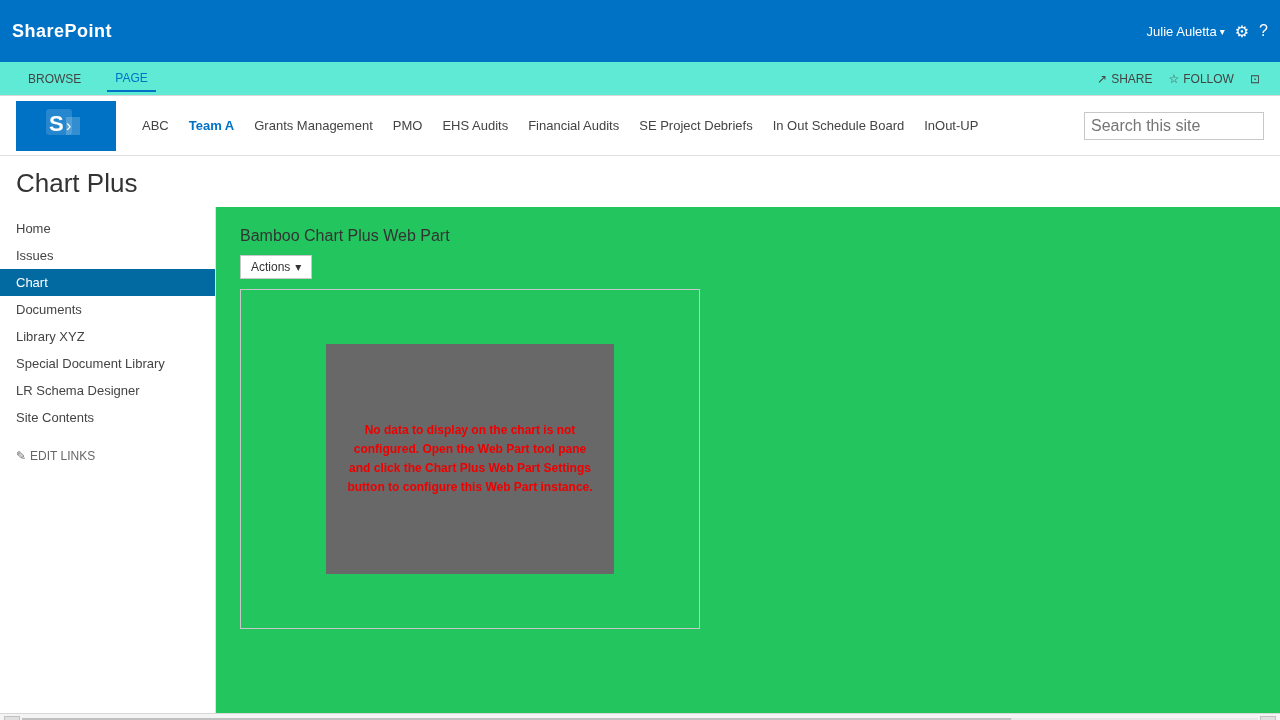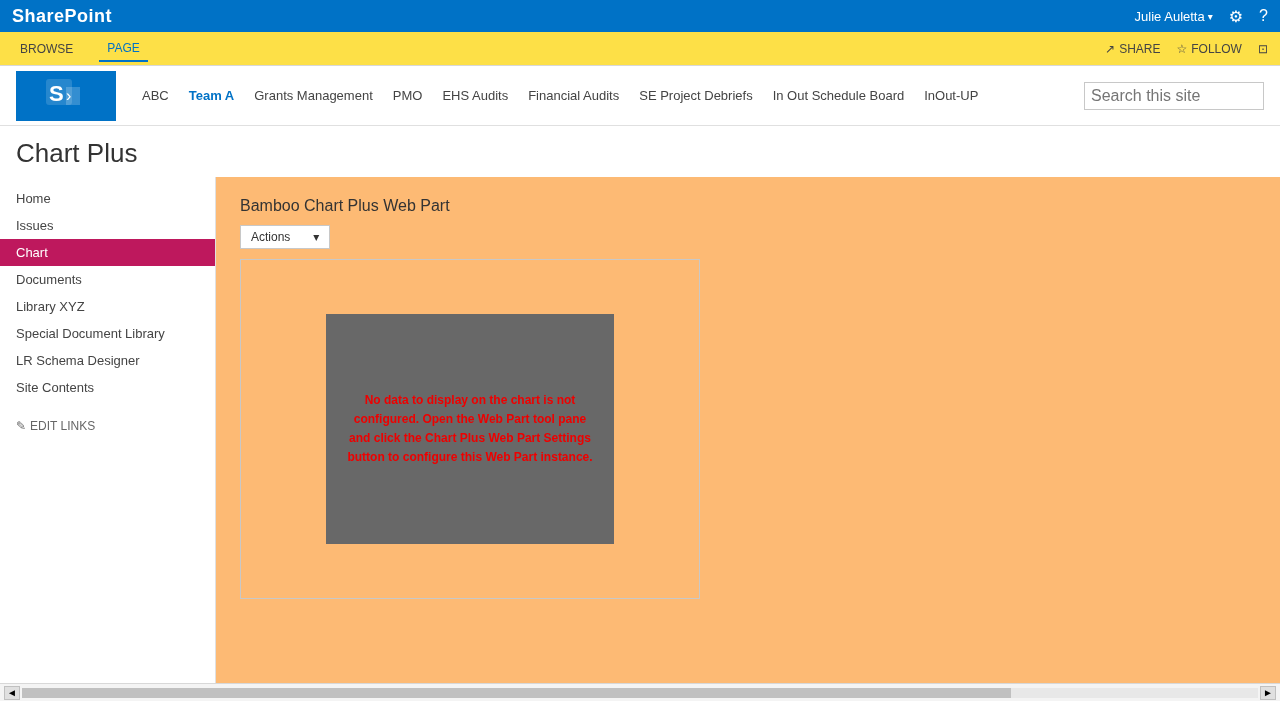--- a/index.html
+++ b/index.html
@@ -1,54 +1,54 @@
 <!DOCTYPE html>
 <html><head>
   <meta charset="utf-8">
   <style>
     * { margin: 0; padding: 0; box-sizing: border-box; }
     body { font-family: 'Segoe UI', Arial, sans-serif; font-size: 13px; background: #fff; overflow: hidden; width: 1280px; height: 720px; }
 
     
     #top-bar {
       background: #0072c6;
-      height: 32px;
+      height: 62px;
       display: flex;
       align-items: center;
       justify-content: space-between;
       padding: 0 12px;
     }
     #sharepoint-logo {
       color: #fff;
       font-size: 18px;
       font-weight: 600;
       letter-spacing: 0.5px;
     }
     #top-right {
       display: flex;
       align-items: center;
-      gap: 16px;
+      gap: 10px;
       color: #fff;
       font-size: 13px;
       justify-content: flex-end;
     }
     .top-icon {
       color: #fff;
       font-size: 16px;
       cursor: pointer;
     }
 
     
     #ribbon-bar {
-      background: #fde047;
+      background: #5eead4;
       border-bottom: 1px solid #d8d8d8;
       height: 34px;
       display: flex;
       align-items: center;
-      padding: 0 12px;
+      padding: 0 20px;
       gap: 18px;
     }
     .ribbon-tab {
       font-size: 12px;
       color: #444;
       cursor: pointer;
       padding: 6px 8px;
       text-transform: uppercase;
     }
     .ribbon-tab.active {
@@ -168,61 +168,61 @@
       padding: 8px 0;
     }
     .sidebar-item {
       padding: 6px 16px;
       font-size: 13px;
       color: #444;
       cursor: pointer;
       display: block;
     }
     .sidebar-item.active {
-      background: #be185d;
+      background: #0369a1;
       color: #fff;
     }
     #sidebar-footer {
       padding: 12px 16px;
       margin-top: 6px;
     }
     .edit-links {
       font-size: 12px;
       color: #666;
       cursor: pointer;
       display: flex;
       align-items: center;
       gap: 4px;
     }
 
     
     #content-area {
       flex: 1;
       padding: 20px 24px;
       overflow-y: auto;
-      background: #fdba74;
+      background: #22c55e;
     }
     #webpart-title {
       font-size: 16px;
       color: #333;
       margin-bottom: 10px;
       font-weight: 400;
     }
     #actions-bar {
       margin-bottom: 10px;
     }
     #actions-btn {
       background: #fff;
       border: 1px solid #c8c8c8;
       padding: 4px 10px;
       font-size: 12px;
       cursor: pointer;
       display: inline-flex;
       align-items: center;
-      gap: 23px;
+      gap: 5px;
       color: #333;
     }
     #chart-container {
       border: 1px solid #c8c8c8;
       padding: 20px;
       width: 460px;
       min-height: 340px;
       display: flex;
       align-items: center;
       justify-content: center;

